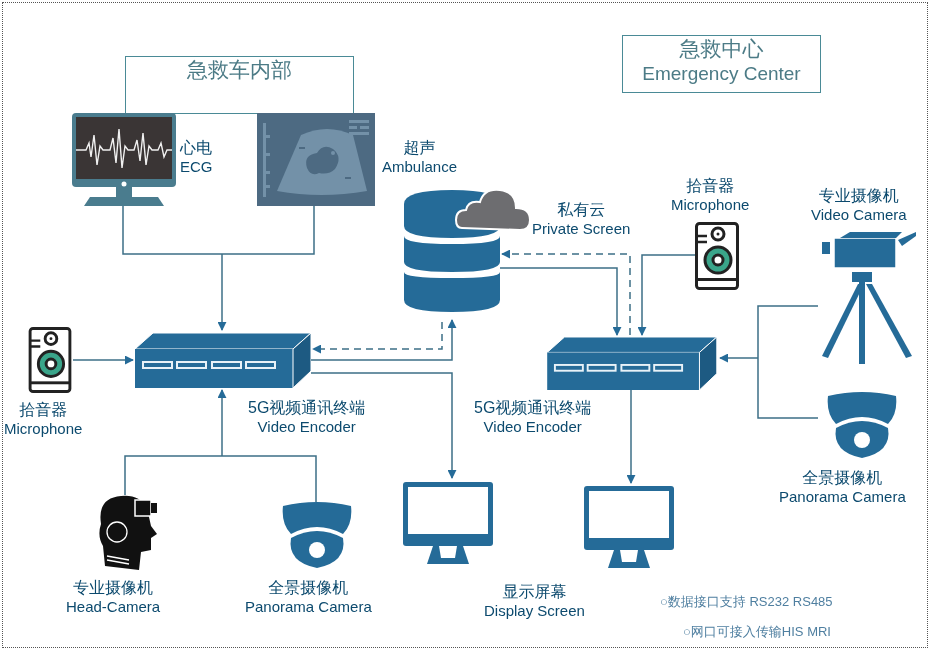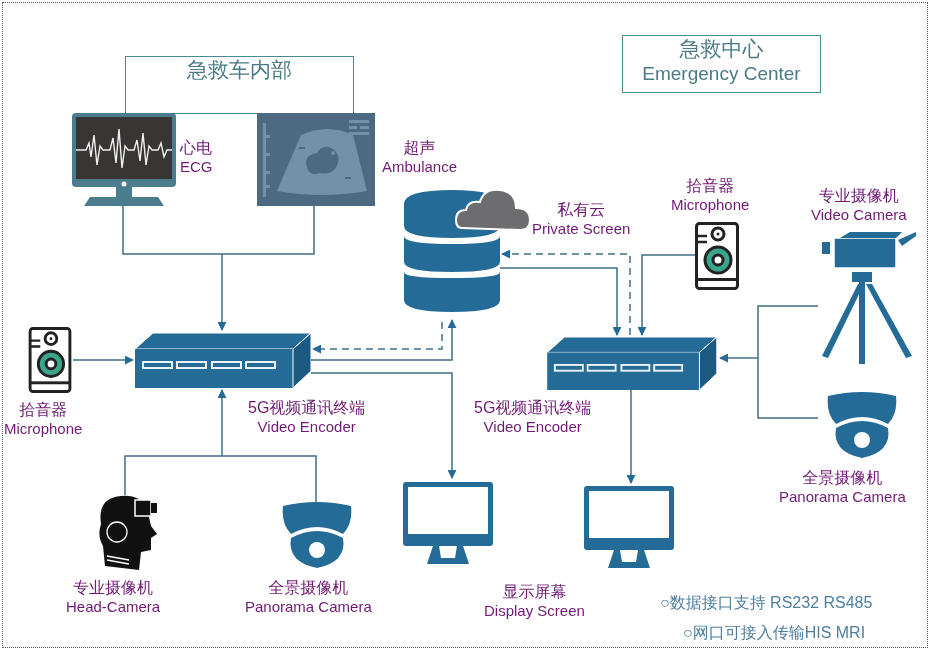--- a/index.html
+++ b/index.html
@@ -1,29 +1,29 @@
 <!DOCTYPE html>
 <html><head>
 <meta charset="utf-8">
 <style>
   html, body { margin:0; padding:0; background:#fff; }
   body { width:931px; height:652px; position:relative; overflow:hidden;
          font-family:"Liberation Sans","DejaVu Sans",sans-serif; }
   #frame { position:absolute; left:2px; top:2px; width:926px; height:646px;
            border:1px dotted #555; box-sizing:border-box; }
   svg#wires { position:absolute; left:0; top:0; width:931px; height:652px; }
-  .lbl { position:absolute; text-align:center; color:#701a75; line-height:1.25; white-space:nowrap; }
+  .lbl { position:absolute; text-align:center; color:#0c4a6e; line-height:1.25; white-space:nowrap; }
   .lbl .cn { font-size:16px; }
   .lbl .en { font-size:15px; }
   .title-box { position:absolute; border:1px solid #4a8a96; color:#4c7b86;
                text-align:center; line-height:1.25; box-sizing:border-box; }
   .title-box .cn { font-size:21px; }
   .title-box .en { font-size:19px; }
   .icon { position:absolute; }
-  .note { position:absolute; color:#4f7fa0; font-size:16px; white-space:nowrap; }
+  .note { position:absolute; color:#4f7fa0; font-size:13px; white-space:nowrap; }
 </style>
 </head>
 <body>
 
 <div id="frame"></div>
 
 <svg id="wires" viewBox="0 0 931 652">
   <defs>
     <marker id="arr" viewBox="0 0 10 10" refX="9" refY="5" markerWidth="9" markerHeight="9" orient="auto" markerUnits="userSpaceOnUse">
       <path d="M0,0 L10,5 L0,10 z" fill="#256b98"></path>

